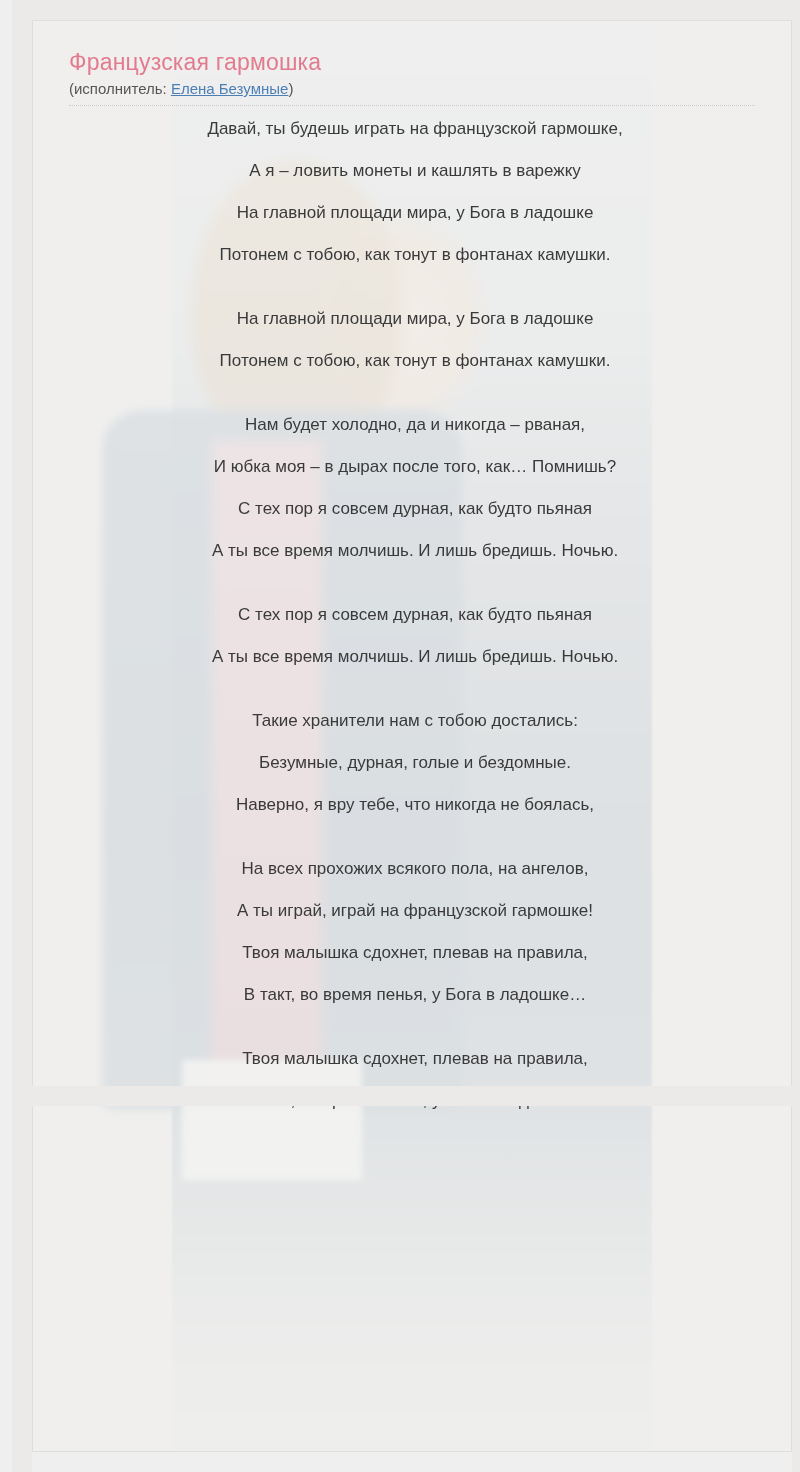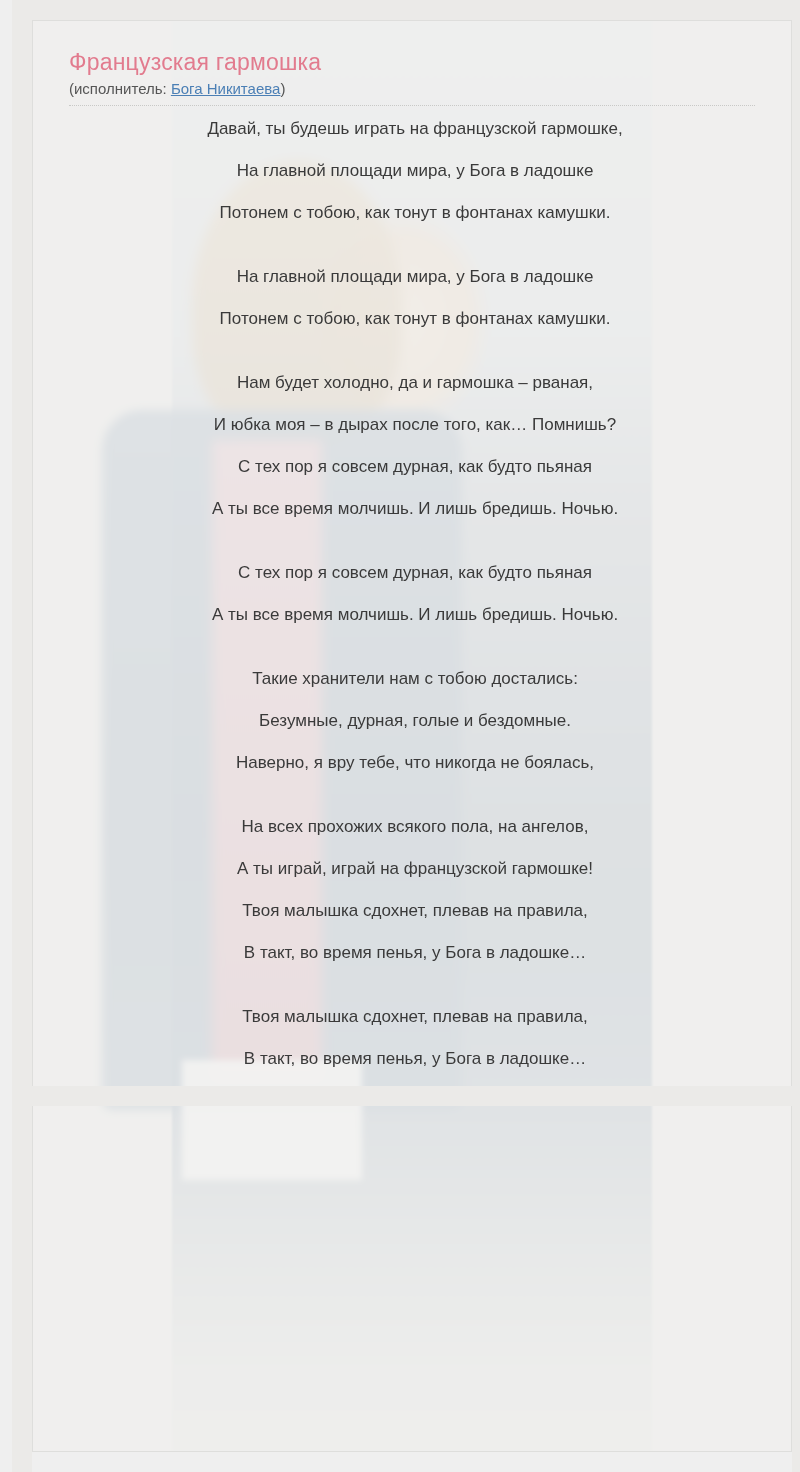--- a/index.html
+++ b/index.html
@@ -195,31 +195,32 @@
     <div class="photo"></div>
     <div class="photo-hair"></div>
     <div class="photo-jacket"></div>
     <div class="photo-shirt"></div>
     <div class="photo-book"></div>
   </div>
 
   <div class="card">
     <h1 class="song-title">Французская гармошка</h1>
     <div class="artist-line">
-      <span class="artist-paren">(исполнитель: </span><span class="artist-link">Бога Никитаева</span><span class="artist-paren">)</span>
+      <span class="artist-paren">(исполнитель: </span><span class="artist-link">Елена Безумные</span><span class="artist-paren">)</span>
     </div>
     <div class="lyrics">
         <p class="lyric-line">Давай, ты будешь играть на французской гармошке,</p>
+        <p class="lyric-line">А я – ловить монеты и кашлять в варежку</p>
         <p class="lyric-line">На главной площади мира, у Бога в ладошке</p>
         <p class="lyric-line">Потонем с тобою, как тонут в фонтанах камушки.</p>
         <div class="stanza-gap"></div>
         <p class="lyric-line">На главной площади мира, у Бога в ладошке</p>
         <p class="lyric-line">Потонем с тобою, как тонут в фонтанах камушки.</p>
         <div class="stanza-gap"></div>
-        <p class="lyric-line">Нам будет холодно, да и гармошка – рваная,</p>
+        <p class="lyric-line">Нам будет холодно, да и никогда – рваная,</p>
         <p class="lyric-line">И юбка моя – в дырах после того, как… Помнишь?</p>
         <p class="lyric-line">С тех пор я совсем дурная, как будто пьяная</p>
         <p class="lyric-line">А ты все время молчишь. И лишь бредишь. Ночью.</p>
         <div class="stanza-gap"></div>
         <p class="lyric-line">С тех пор я совсем дурная, как будто пьяная</p>
         <p class="lyric-line">А ты все время молчишь. И лишь бредишь. Ночью.</p>
         <div class="stanza-gap"></div>
         <p class="lyric-line">Такие хранители нам с тобою достались:</p>
         <p class="lyric-line">Безумные, дурная, голые и бездомные.</p>
         <p class="lyric-line">Наверно, я вру тебе, что никогда не боялась,</p>

